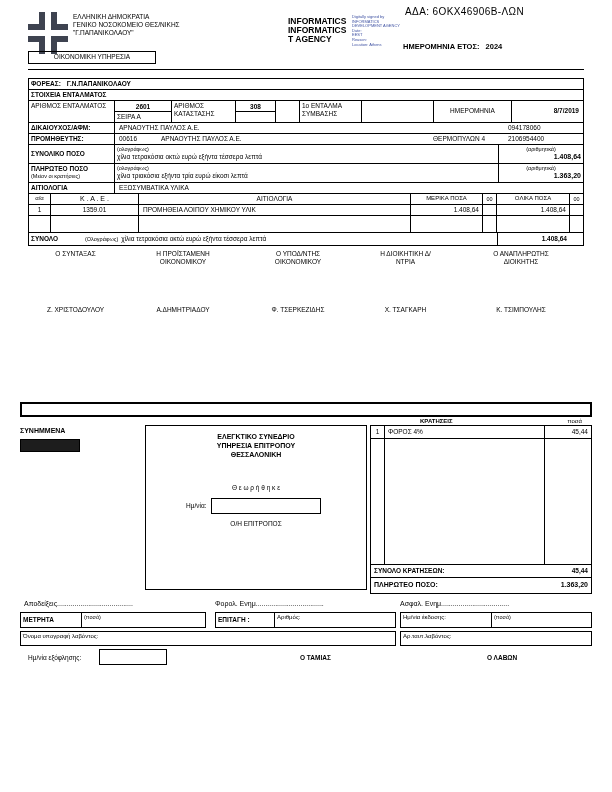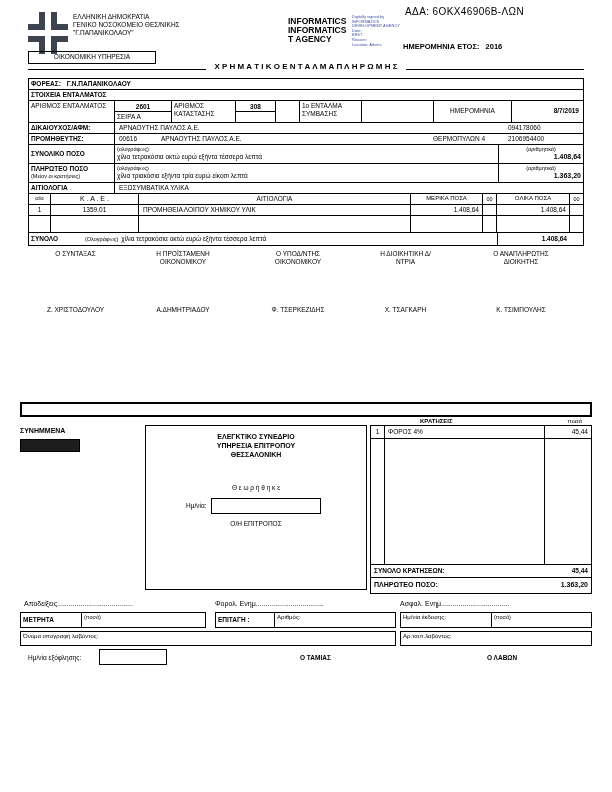--- a/index.html
+++ b/index.html
@@ -66,27 +66,24 @@
     <div>DEVELOPMENT AGENCY</div>
     <div>Date:</div>
     <div>EEST</div>
     <div>Reason:</div>
     <div>Location: Athens</div>
   </div>
 
   <div class="abs" style="left:405px;top:6px;font-size:10px;letter-spacing:0.4px">ΑΔΑ: 6ΟΚΧ46906Β-ΛΩΝ</div>
   <div class="abs b" style="left:403px;top:42px;font-size:7.5px">
     <span>ΗΜΕΡΟΜΗΝΙΑ ΕΤΟΣ:</span>
-    <span style="margin-left:4px">2016</span>
+    <span style="margin-left:4px">2024</span>
   </div>
 
   <div class="abs" style="left:28px;top:69px;width:556px;height:1px;background:#000"></div>
-  <div class="abs ctr" style="left:0;top:62px;width:612px">
-    <span class="b" style="background:#fff;padding:0 8px;font-size:8px">Χ Ρ Η Μ Α Τ Ι Κ Ο   Ε Ν Τ Α Λ Μ Α   Π Λ Η Ρ Ω Μ Η Σ</span>
-  </div>
 
   <div class="mtable">
 
     <div class="row" style="height:11px">
       <div class="cell b">ΦΟΡΕΑΣ:</div>
       <div class="cell b" style="margin-left:2px">Γ.Ν.ΠΑΠΑΝΙΚΟΛΑΟΥ</div>
     </div>
 
     <div class="row" style="height:11px">
       <div class="cell b">ΣΤΟΙΧΕΙΑ ΕΝΤΑΛΜΑΤΟΣ</div>

